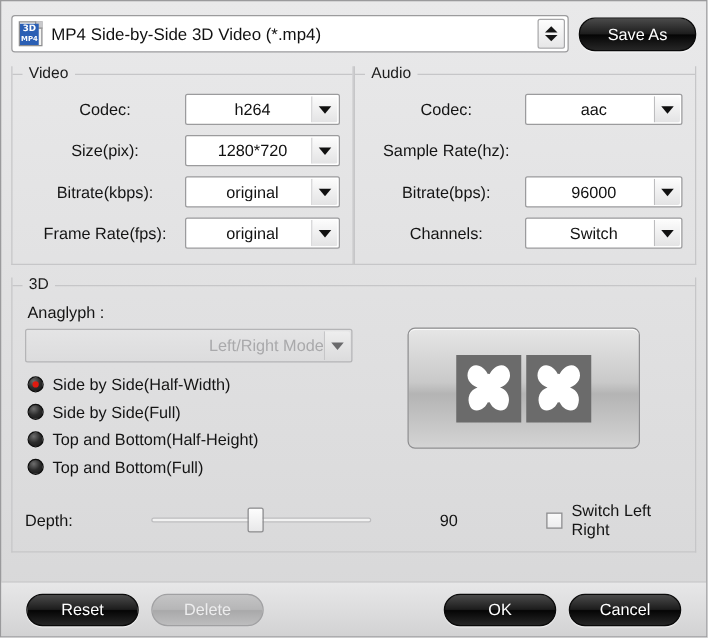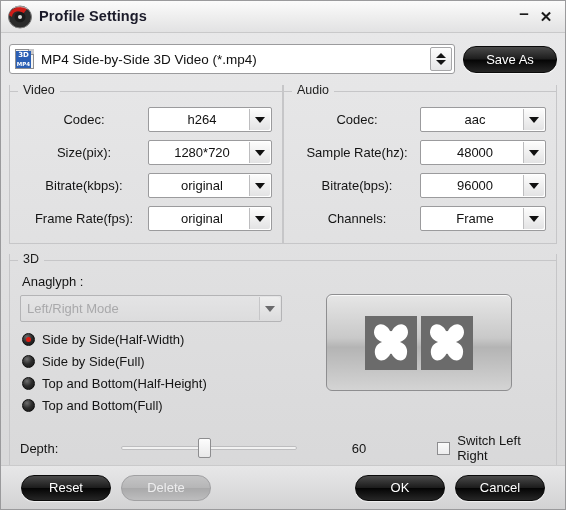--- a/index.html
+++ b/index.html
@@ -258,21 +258,21 @@
     padding-bottom: 10px;
   }
   .threed-body { display: flex; }
   .threed-left { width: 282px; flex: 0 0 auto; }
   .threed-right { flex: 1 1 auto; display: flex; flex-direction: column; }
   .anaglyph-label {
     font-size: 13px;
     color: #141414;
     margin: 2px 0 6px 2px;
   }
-  .anaglyph-combo { width: 262px; height: 27px; }
+  .anaglyph-combo { width: 262px; height: 27px; text-align: right; }
   .radios { margin-top: 7px; }
   .radio-row {
     display: flex;
     align-items: center;
     height: 21px;
     margin-bottom: 1px;
   }
   .radio {
     width: 13px; height: 13px;
     border-radius: 50%;
@@ -382,35 +382,20 @@
     cursor: default;
   }
   .spacer { flex: 1 1 auto; }
   .gap { width: 10px; flex: 0 0 auto; }
 </style>
 </head>
 <body>
 
 <div class="window">
 
-  <div class="titlebar">
-    <div class="app-icon">
-      <svg width="26" height="24" viewBox="0 0 26 24">
-        <ellipse cx="13" cy="12" rx="11.5" ry="11" fill="#2b2b2b"></ellipse>
-        <ellipse cx="13" cy="12" rx="11.5" ry="11" fill="none" stroke="#7d7d7d" stroke-width="1"></ellipse>
-        <path d="M2 10 A11.5 11 0 0 1 20 4 L16 9 A6 6 0 0 0 5 12 Z" fill="#cf1c17"></path>
-        <ellipse cx="13" cy="12" rx="5.5" ry="5.2" fill="#1a1a1a"></ellipse>
-        <ellipse cx="13" cy="12" rx="2" ry="1.9" fill="#d8d8d8"></ellipse>
-        <path d="M6 3 Q13 0 21 4" stroke="#ffffff" stroke-width="1" fill="none" opacity=".55"></path>
-      </svg>
-    </div>
-    <div class="title-text">Profile Settings</div>
-    <div class="win-btn min">–</div>
-    <div class="win-btn">✕</div>
-  </div>
 
   <div class="profile-row">
     <div class="profile-combo">
       <div class="mp4-icon">
         <div class="sheet"></div>
         <div class="fold"></div>
         <div class="tag3d">3D</div>
         <div class="tagmp4">MP4</div>
       </div>
       <div class="profile-label">MP4 Side-by-Side 3D Video (*.mp4)</div>
@@ -484,42 +469,36 @@
         <div class="combo">
           <span class="cval">aac</span>
           <span class="carrow">
               <i></i>
             </span>
         </div>
       </div>
 
       <div class="field">
         <span class="flabel">Sample Rate(hz):</span>
-        <div class="combo">
-          <span class="cval">48000</span>
-          <span class="carrow">
-              <i></i>
-            </span>
-        </div>
       </div>
 
       <div class="field">
         <span class="flabel">Bitrate(bps):</span>
         <div class="combo">
           <span class="cval">96000</span>
           <span class="carrow">
               <i></i>
             </span>
         </div>
       </div>
 
       <div class="field">
         <span class="flabel">Channels:</span>
         <div class="combo">
-          <span class="cval">Frame</span>
+          <span class="cval">Switch</span>
           <span class="carrow">
               <i></i>
             </span>
         </div>
       </div>
     </div>
   </div>
 
   <div class="group threed">
     <div class="gtop">
@@ -583,21 +562,21 @@
         </div>
       </div>
     </div>
 
     <div class="depth-row">
       <span class="depth-label">Depth:</span>
       <div class="slider">
         <div class="track"></div>
         <div class="thumb" style="left: 77px;"></div>
       </div>
-      <span class="depth-value">60</span>
+      <span class="depth-value">90</span>
 
       <div class="switch-row">
         <span class="checkbox"></span>
         <span class="switch-label">Switch Left Right</span>
       </div>
     </div>
   </div>
 
   <div class="footer">
     <div class="btn-black foot-btn">Reset</div>

